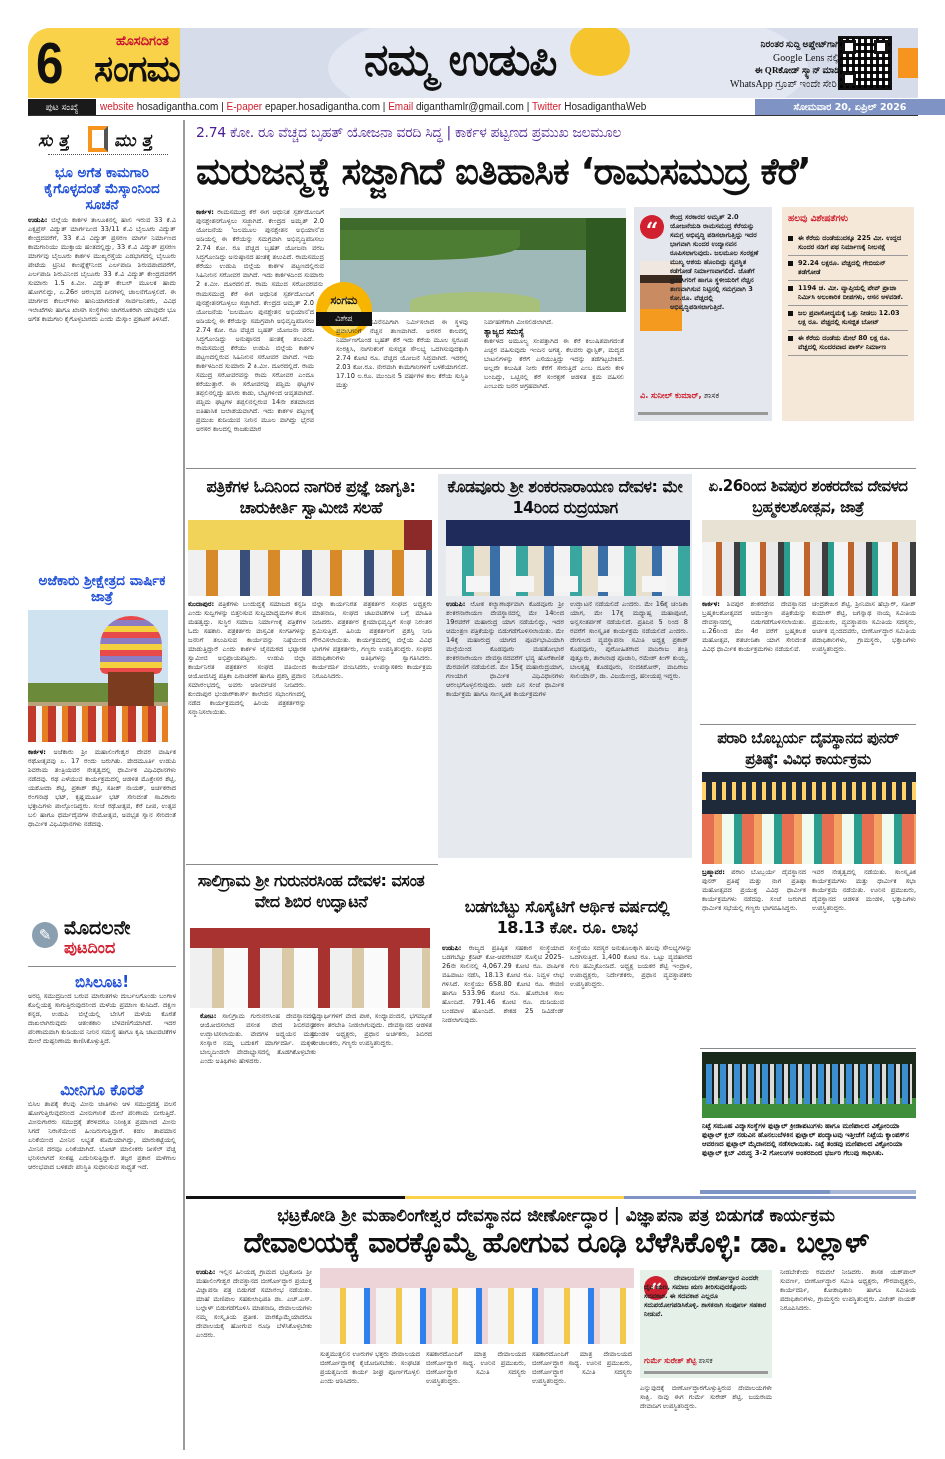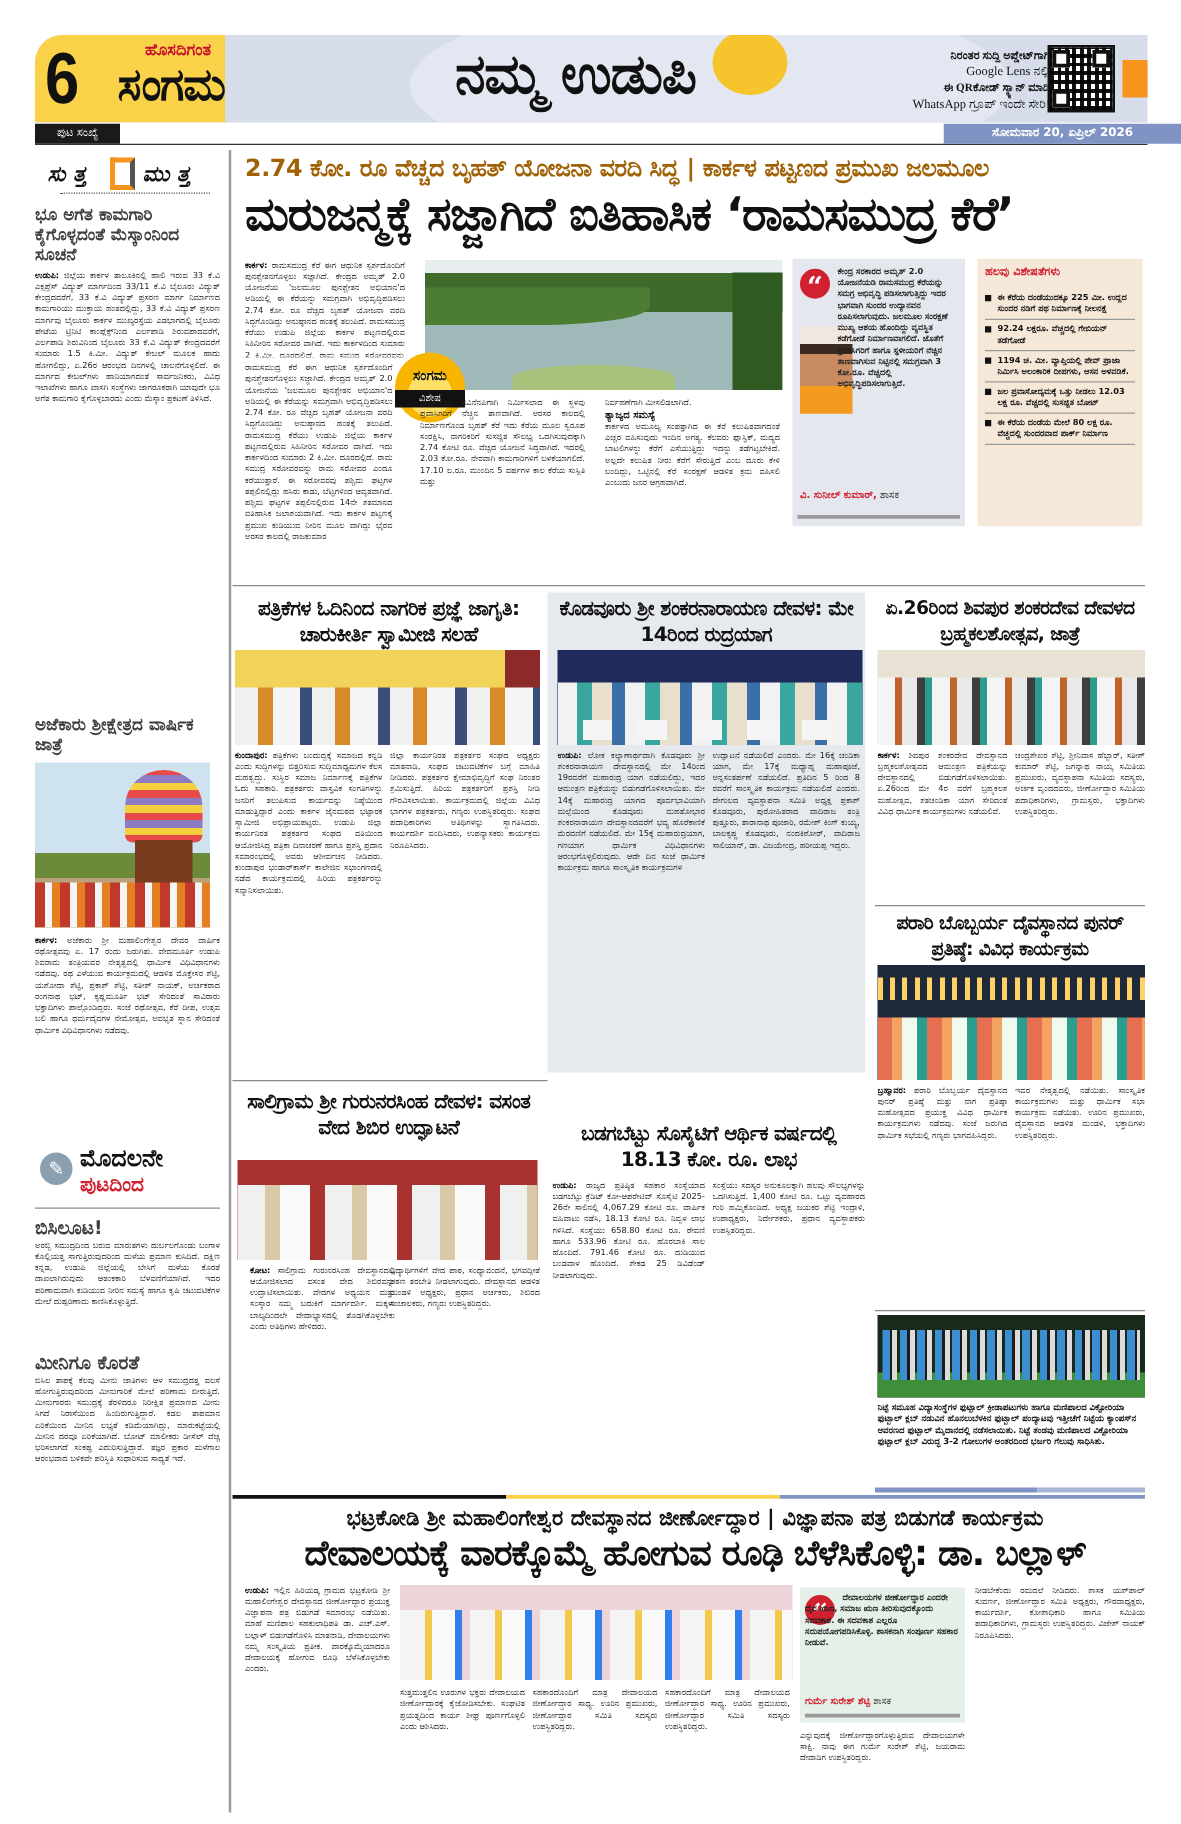--- a/index.html
+++ b/index.html
@@ -35,28 +35,28 @@
   .photo { position: absolute; overflow: hidden; }
   .panel-grey { background: #e6e9ee; }
   .rule-h { position: absolute; height: 1px; background: #8a8a8a; }
 
   
   .left { position: absolute; left: 28px; top: 124px; width: 150px; }
   .sutta { position: absolute; left: 0; top: 0; width: 150px; height: 32px; font-style: italic; }
   .sutta .w { position: absolute; top: 6px; font-size: 17px; font-weight: bold; }
   .sutta .door { position: absolute; left: 60px; top: 2px; width: 20px; height: 26px; border: 4px solid #f7941d; border-right-color: #555; }
   .sutta .dots { position: absolute; left: 20px; top: 30px; width: 120px; border-top: 1px dotted #555; }
-  .l-h { font-size: 13.5px; line-height: 16px; font-weight: 900; color: #404040; }
+  .l-h { font-size: 13.5px; line-height: 16px; font-weight: 900; color: #1d4ed8; text-align: center; }
   .modal { position: absolute; left: 0; top: 960px; width: 150px; height: 50px; }
   .modal .pencil { position: absolute; left: 4px; top: 6px; width: 26px; height: 26px; border-radius: 50%; background: #8aa0b0; color: #fff; text-align: center; line-height: 26px; font-size: 15px; }
   .modal .a { position: absolute; left: 36px; top: 0; font-size: 19px; font-weight: 900; }
   .modal .b { position: absolute; left: 36px; top: 22px; font-size: 16px; font-weight: 900; color: #d1202f; }
 
   
-  .lead-kicker { position: absolute; left: 196px; top: 124px; width: 720px; font-size: 19px; font-weight: bold; color: #a16207; white-space: nowrap; letter-spacing: -0.3px; }
+  .lead-kicker { position: absolute; left: 196px; top: 124px; width: 720px; font-size: 14px; font-weight: normal; color: #4c1d95; white-space: nowrap; letter-spacing: -0.3px; }
   .lead-head { position: absolute; left: 196px; top: 150px; width: 720px; font-size: 37px; font-weight: 900; color: #111; white-space: nowrap; letter-spacing: -1px; }
   .sangama-badge { position: absolute; left: 316px; top: 282px; width: 56px; height: 56px; }
   .sangama-badge .sun2 { position: absolute; left: 0; top: 0; width: 56px; height: 56px; border-radius: 50%; background: radial-gradient(circle at 50% 60%, #ffe066 0 40%, #f7b500 41% 100%); }
   .sangama-badge .lbl { position: absolute; left: 3px; top: 12px; width: 50px; text-align: center; font-size: 11px; font-weight: 900; color: #111; }
   .sangama-badge .vis { position: absolute; left: 0; top: 30px; width: 56px; height: 14px; background: #111; color: #fff; font-size: 8px; text-align: center; line-height: 14px; }
 
   .quote-box { position: absolute; left: 634px; top: 207px; width: 138px; height: 214px; background: #e4e8ee; }
   .quote-mark { position: absolute; left: 6px; top: 8px; width: 24px; height: 24px; border-radius: 50%; background: #d1202f; color: #fff; font-size: 22px; font-weight: bold; line-height: 30px; text-align: center; font-family: "DejaVu Serif", serif; }
   .portrait { position: absolute; left: 6px; top: 54px; width: 42px; height: 70px; background: linear-gradient(#f0e8e0 0 20%, #3b2a20 20% 32%, #c98c62 32% 68%, #f39a1f 68% 100%); }
   .quote-attr { color: #d1202f; font-weight: bold; }
@@ -94,20 +94,30 @@
   <div class="qr">
     <i style="left:2px;top:2px"></i>
       <i style="right:2px;top:2px"></i>
       <i style="left:2px;bottom:2px"></i>
   </div>
   <div class="orange-tab"></div>
 </div>
 
 <div class="infobar">
   <div class="tag">ಪುಟ ಸಂಖ್ಯೆ</div>
+  <div class="links">
+    <span class="red">website</span>
+    <span>hosadigantha.com</span> |
+    <span class="red">E-paper</span>
+    <span>epaper.hosadigantha.com</span> |
+    <span class="red">Email</span>
+    <span>diganthamlr@gmail.com</span> |
+    <span class="red">Twitter</span>
+    <span>HosadiganthaWeb</span>
+  </div>
   <div class="date">ಸೋಮವಾರ 20, ಏಪ್ರಿಲ್ 2026</div>
 </div>
 
 <div class="col-rule" style="left:183px"></div>
 
 <div class="left">
   <div class="sutta">
     <span class="w" style="left:10px">ಸು ತ್ತ</span>
     <span class="door"></span>
     <span class="w" style="left:86px">ಮು ತ್ತ</span>

